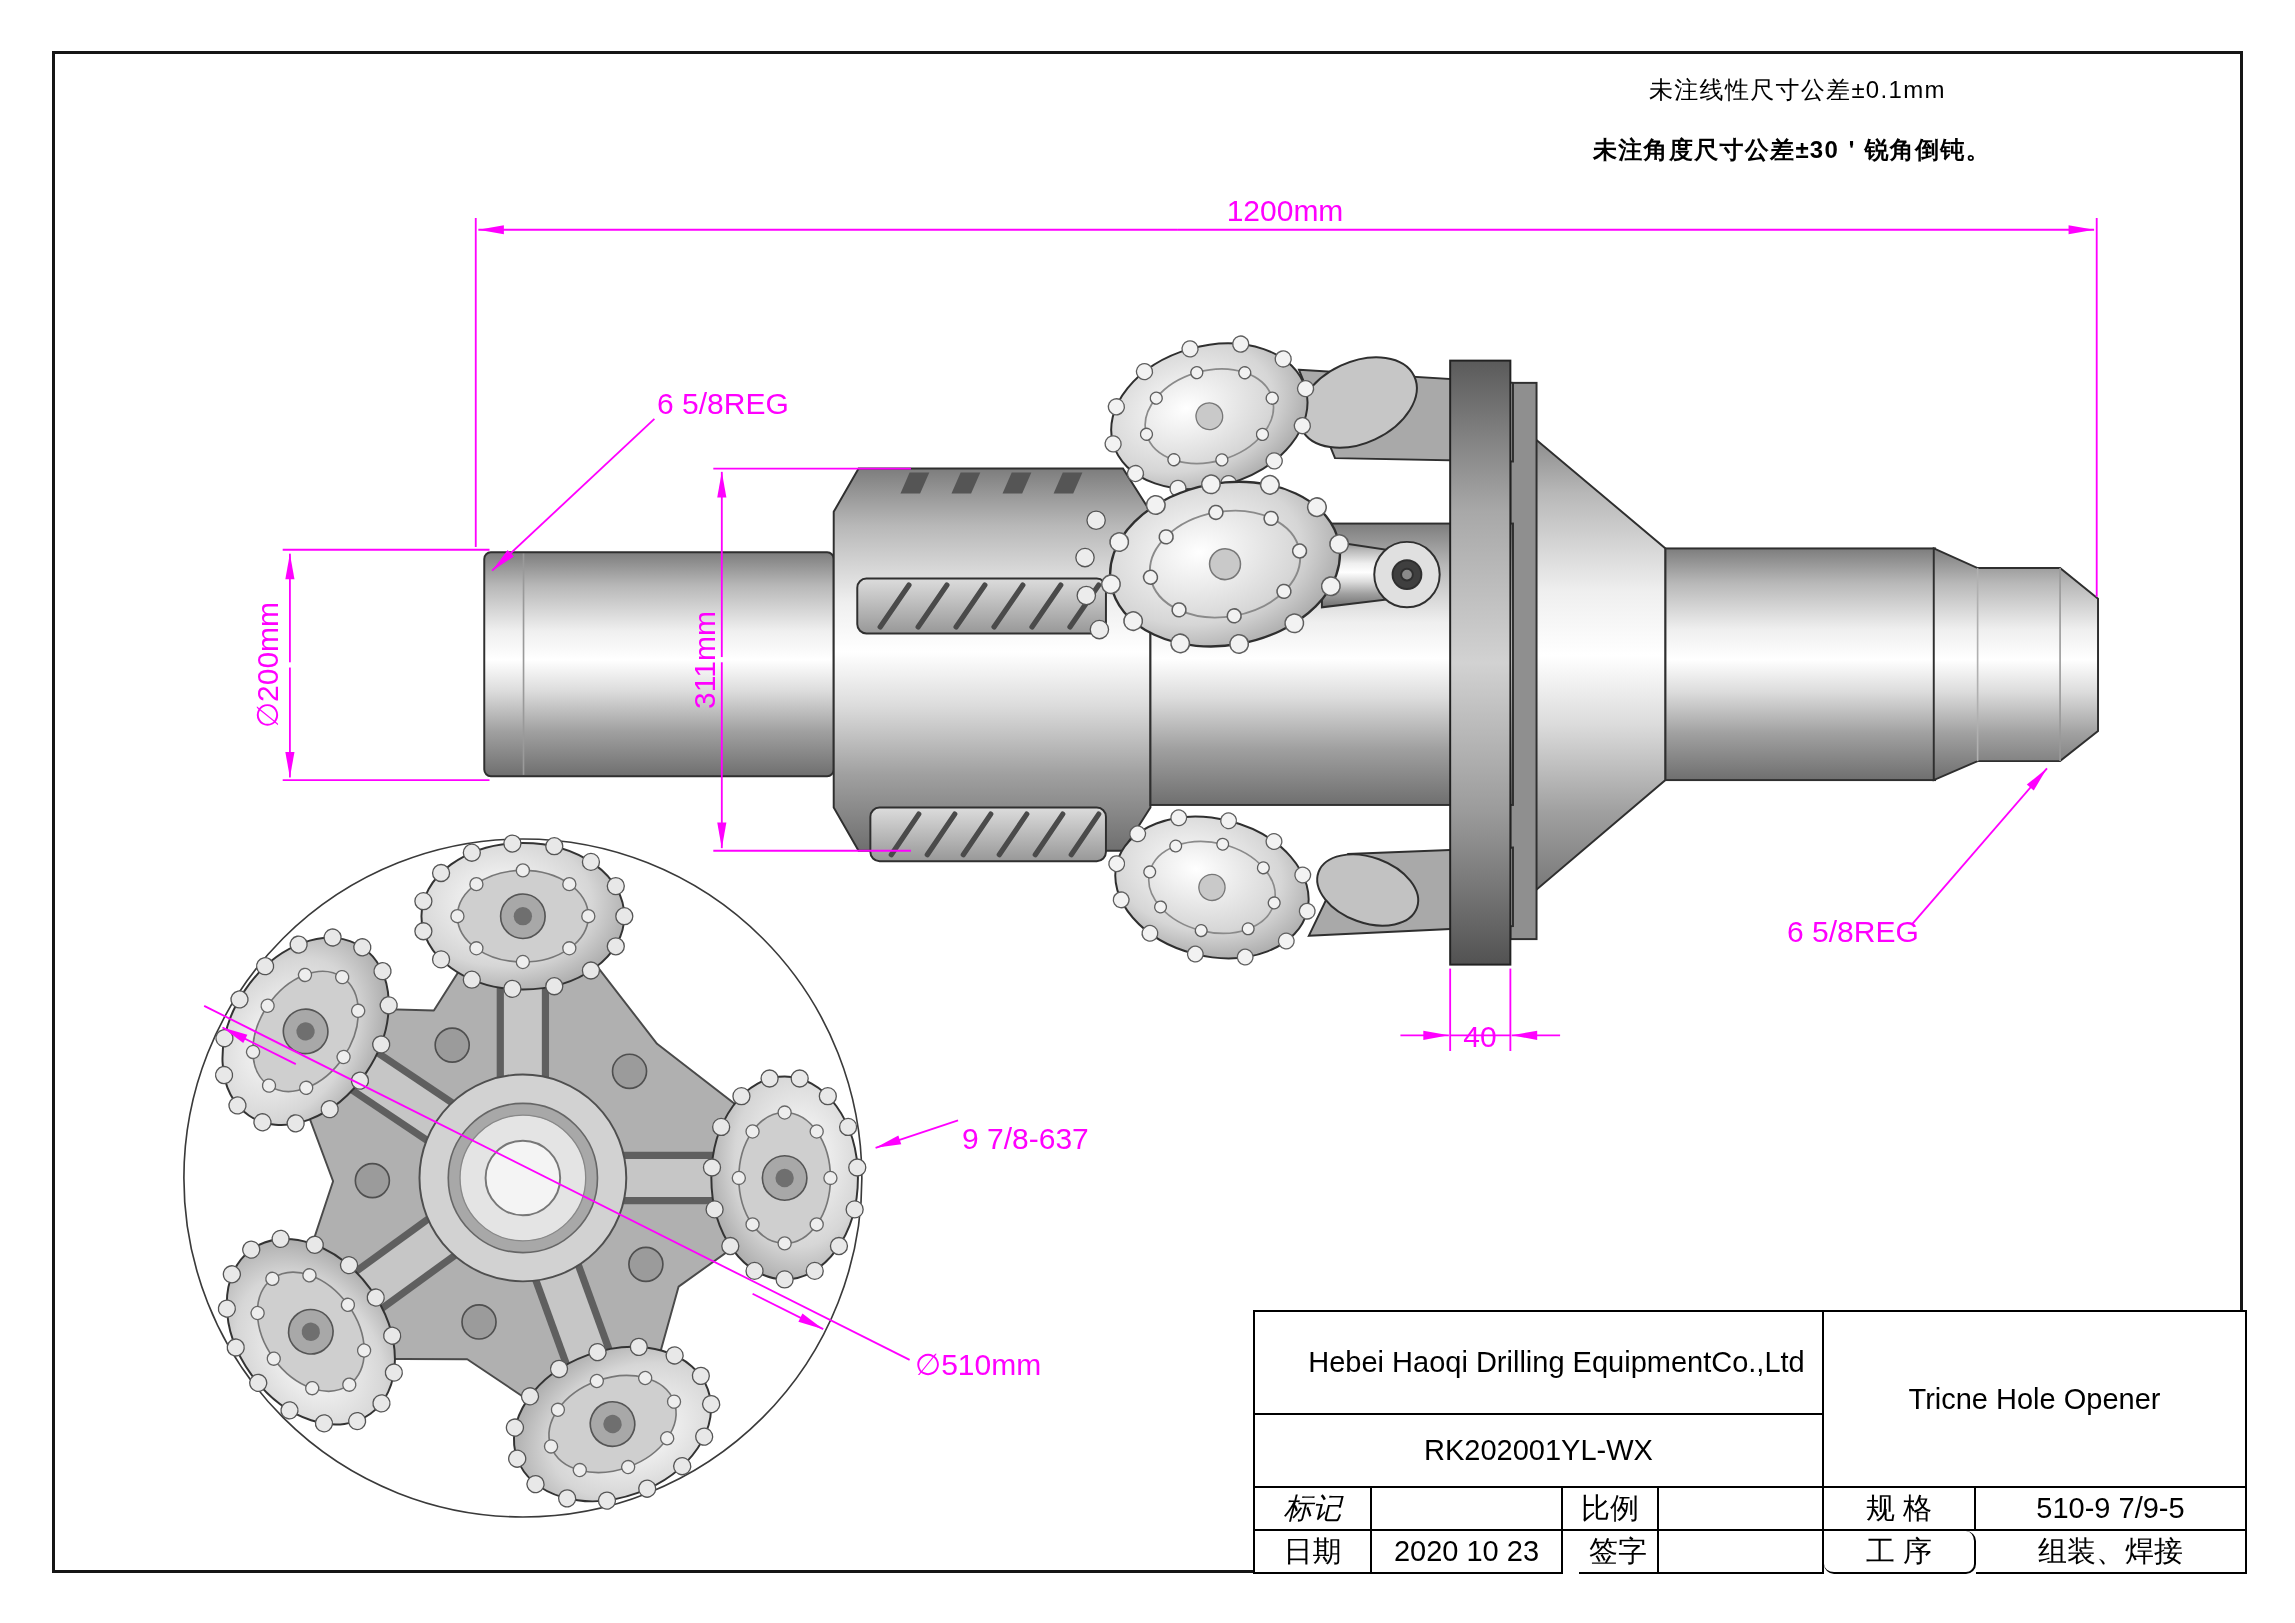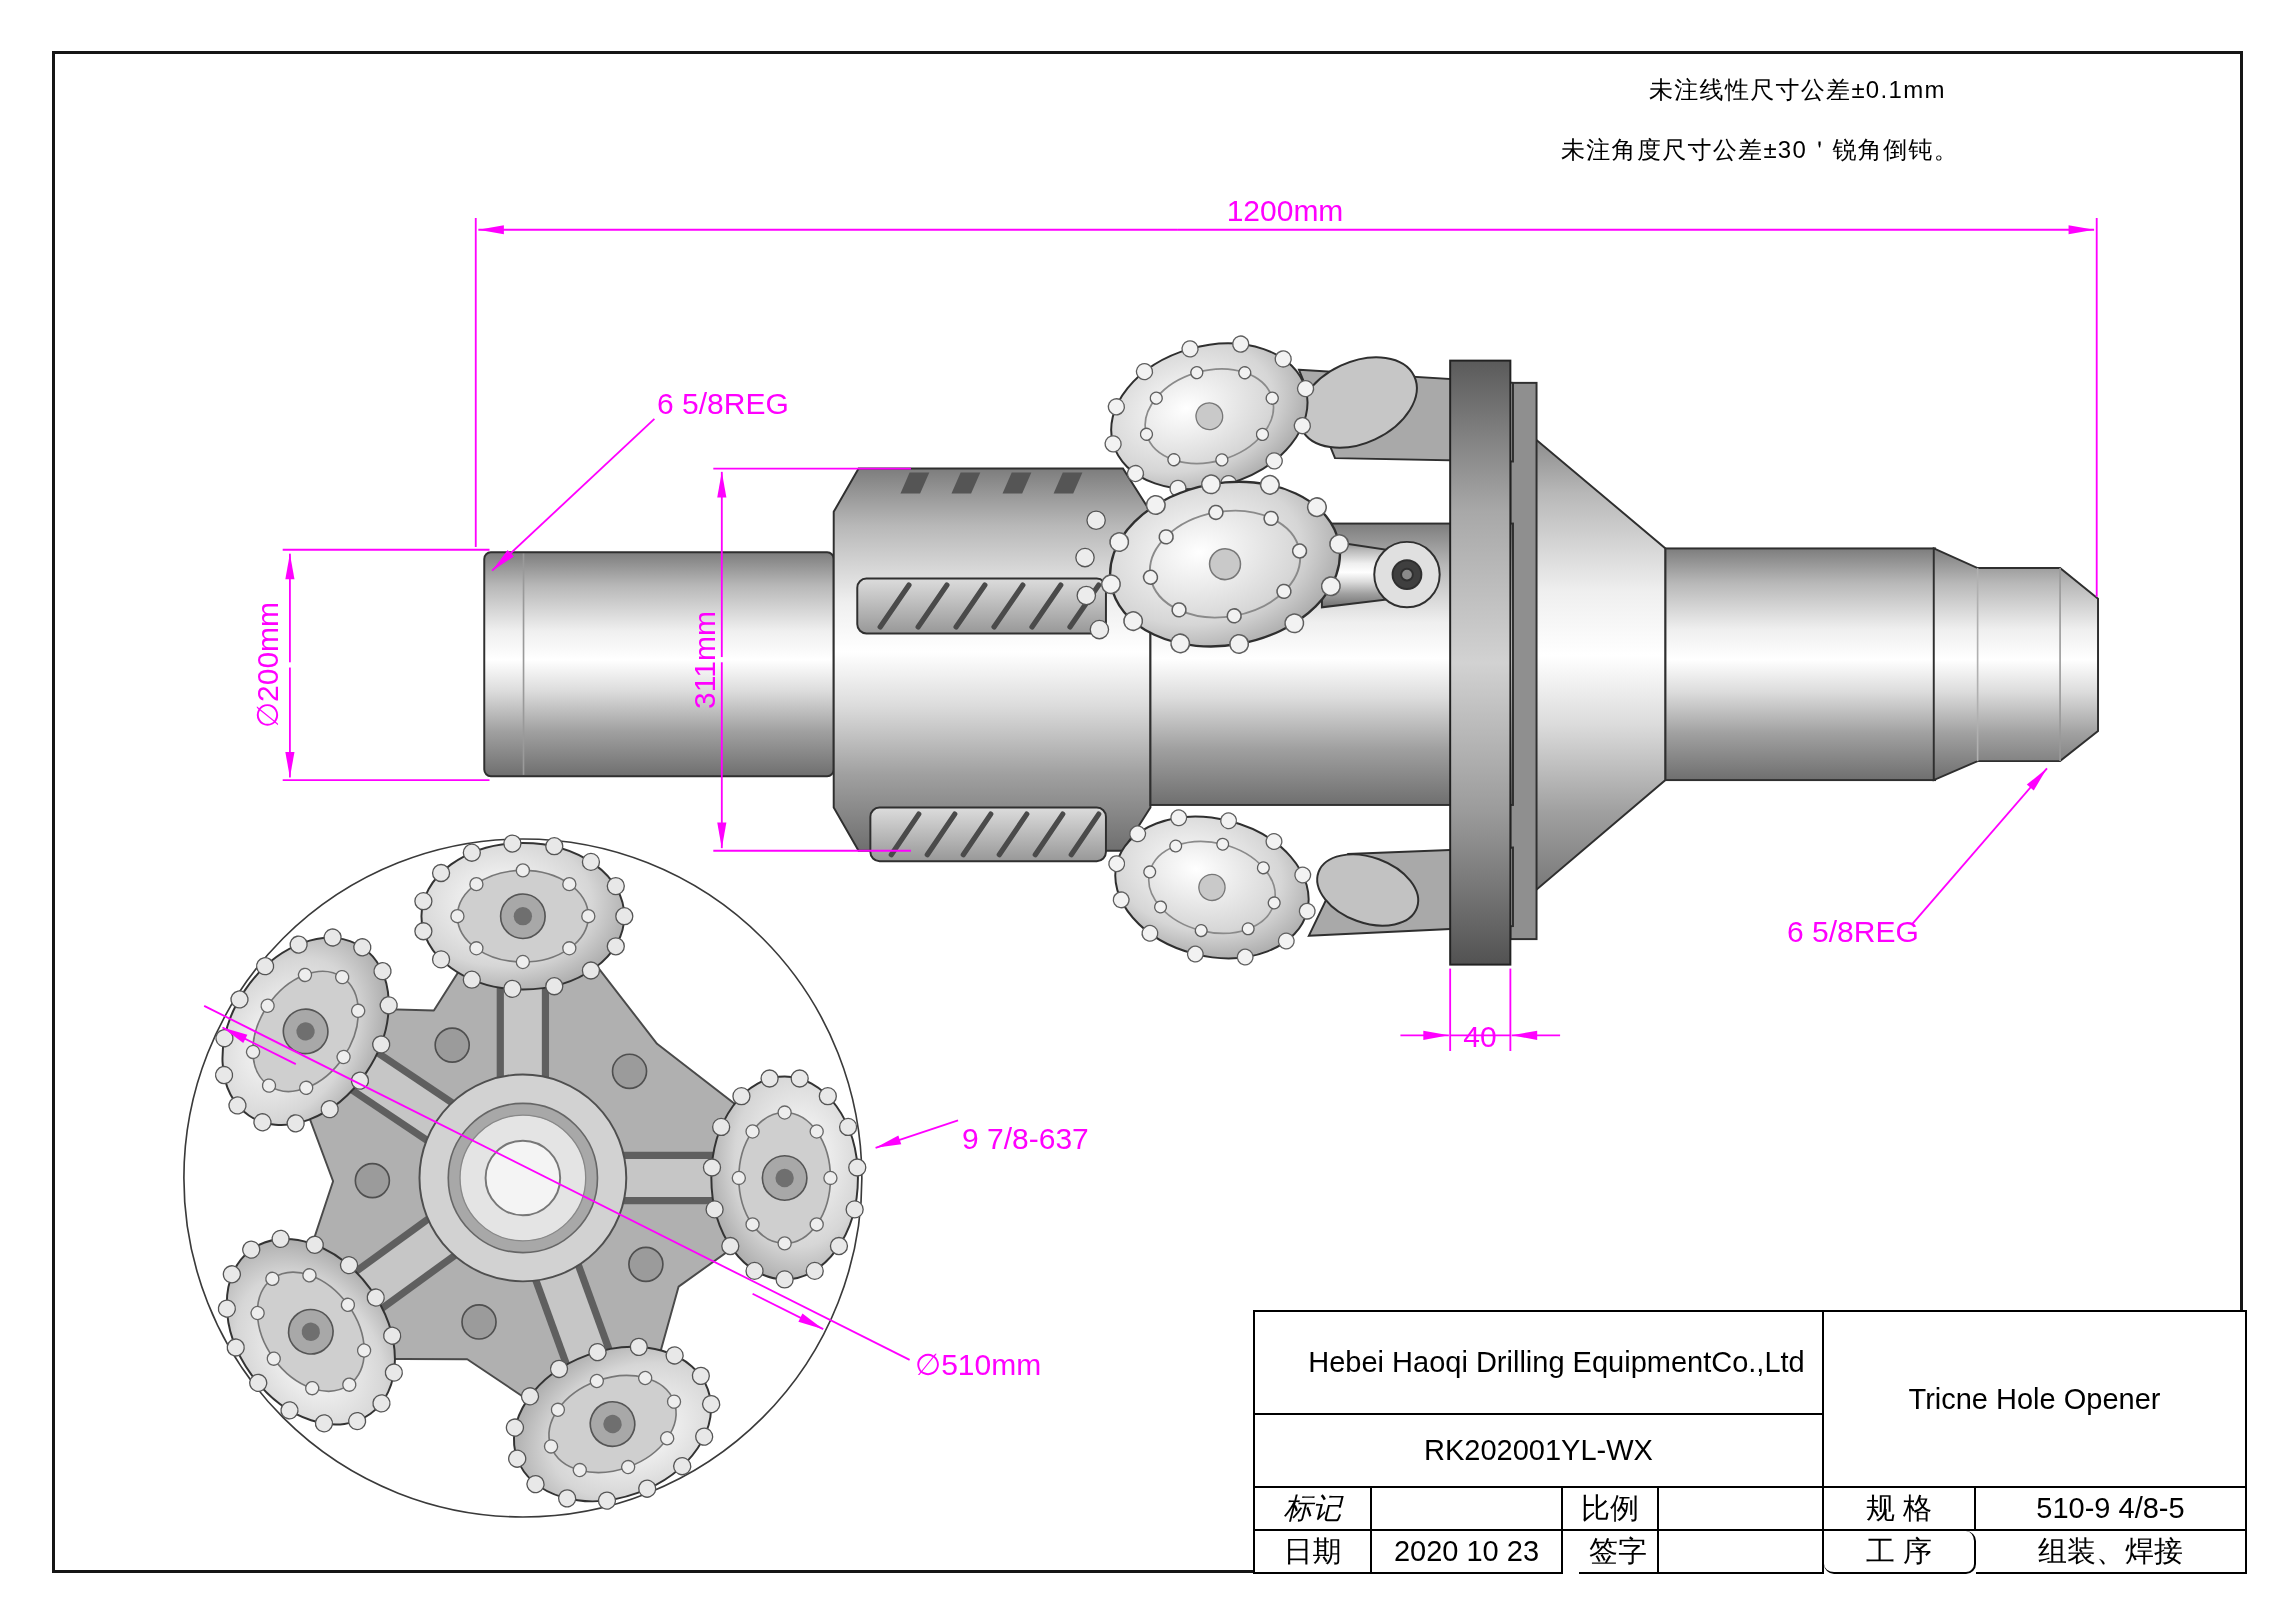--- a/index.html
+++ b/index.html
@@ -257,42 +257,42 @@
     <line x1="2922" y1="1412" x2="3128" y2="1174" marker-end="url(#arr)"></line>
     <line x1="1464" y1="1712" x2="1338" y2="1754" marker-end="url(#arr)"></line>
 
     <line x1="312" y1="1537" x2="1390" y2="2078"></line>
     <line x1="1150" y1="1977" x2="1258" y2="2031" marker-end="url(#arr)"></line>
     <line x1="452" y1="1626" x2="340" y2="1570" marker-end="url(#arr)"></line>
   </g>
 </svg>
 
 <div class="note" style="left:1649px;top:77px;">未注线性尺寸公差±0.1mm</div>
-<div class="note" style="left:1561px;top:137px;">未注角度尺寸公差±30＇锐角倒钝。</div>
+<div class="note" style="left:1593px;top:137px;font-weight:bold;">未注角度尺寸公差±30＇锐角倒钝。</div>
 
 <div class="lbl centerx" style="left:1285px;top:194px;">1200mm</div>
 <div class="lbl" style="left:657px;top:387px;">6 5/8REG</div>
 <div class="lbl rot" style="left:267px;top:665px;">∅200mm</div>
 <div class="lbl rot" style="left:704px;top:660px;">311mm</div>
 <div class="lbl centerx" style="left:1480px;top:1020px;">40</div>
 <div class="lbl" style="left:1787px;top:915px;">6 5/8REG</div>
 <div class="lbl" style="left:962px;top:1122px;">9 7/8-637</div>
 <div class="lbl" style="left:915px;top:1348px;">∅510mm</div>
 
 <div class="tb">
   <div class="c-company" style="grid-area:1/1/2/5;">Hebei Haoqi Drilling EquipmentCo.,Ltd</div>
   <div class="c-product" style="grid-area:1/5/3/7;">Tricne Hole Opener</div>
   <div class="c-drawno" style="grid-area:2/1/3/5;">RK202001YL-WX</div>
 
   <div style="grid-area:3/1;font-style:italic;">标记</div>
   <div style="grid-area:3/2;"></div>
   <div style="grid-area:3/3;">比例</div>
   <div style="grid-area:3/4;"></div>
   <div style="grid-area:3/5;">规 格</div>
-  <div style="grid-area:3/6;">510-9 4/8-5</div>
+  <div style="grid-area:3/6;">510-9 7/9-5</div>
 
   <div style="grid-area:4/1;">日期</div>
   <div style="grid-area:4/2;">2020 10 23</div>
   <div style="grid-area:4/3;margin-left:16px;">签字</div>
   <div style="grid-area:4/4;"></div>
   <div style="grid-area:4/5;border-radius:10px;">工 序</div>
   <div style="grid-area:4/6;">组装、焊接</div>
 </div>
 
 

